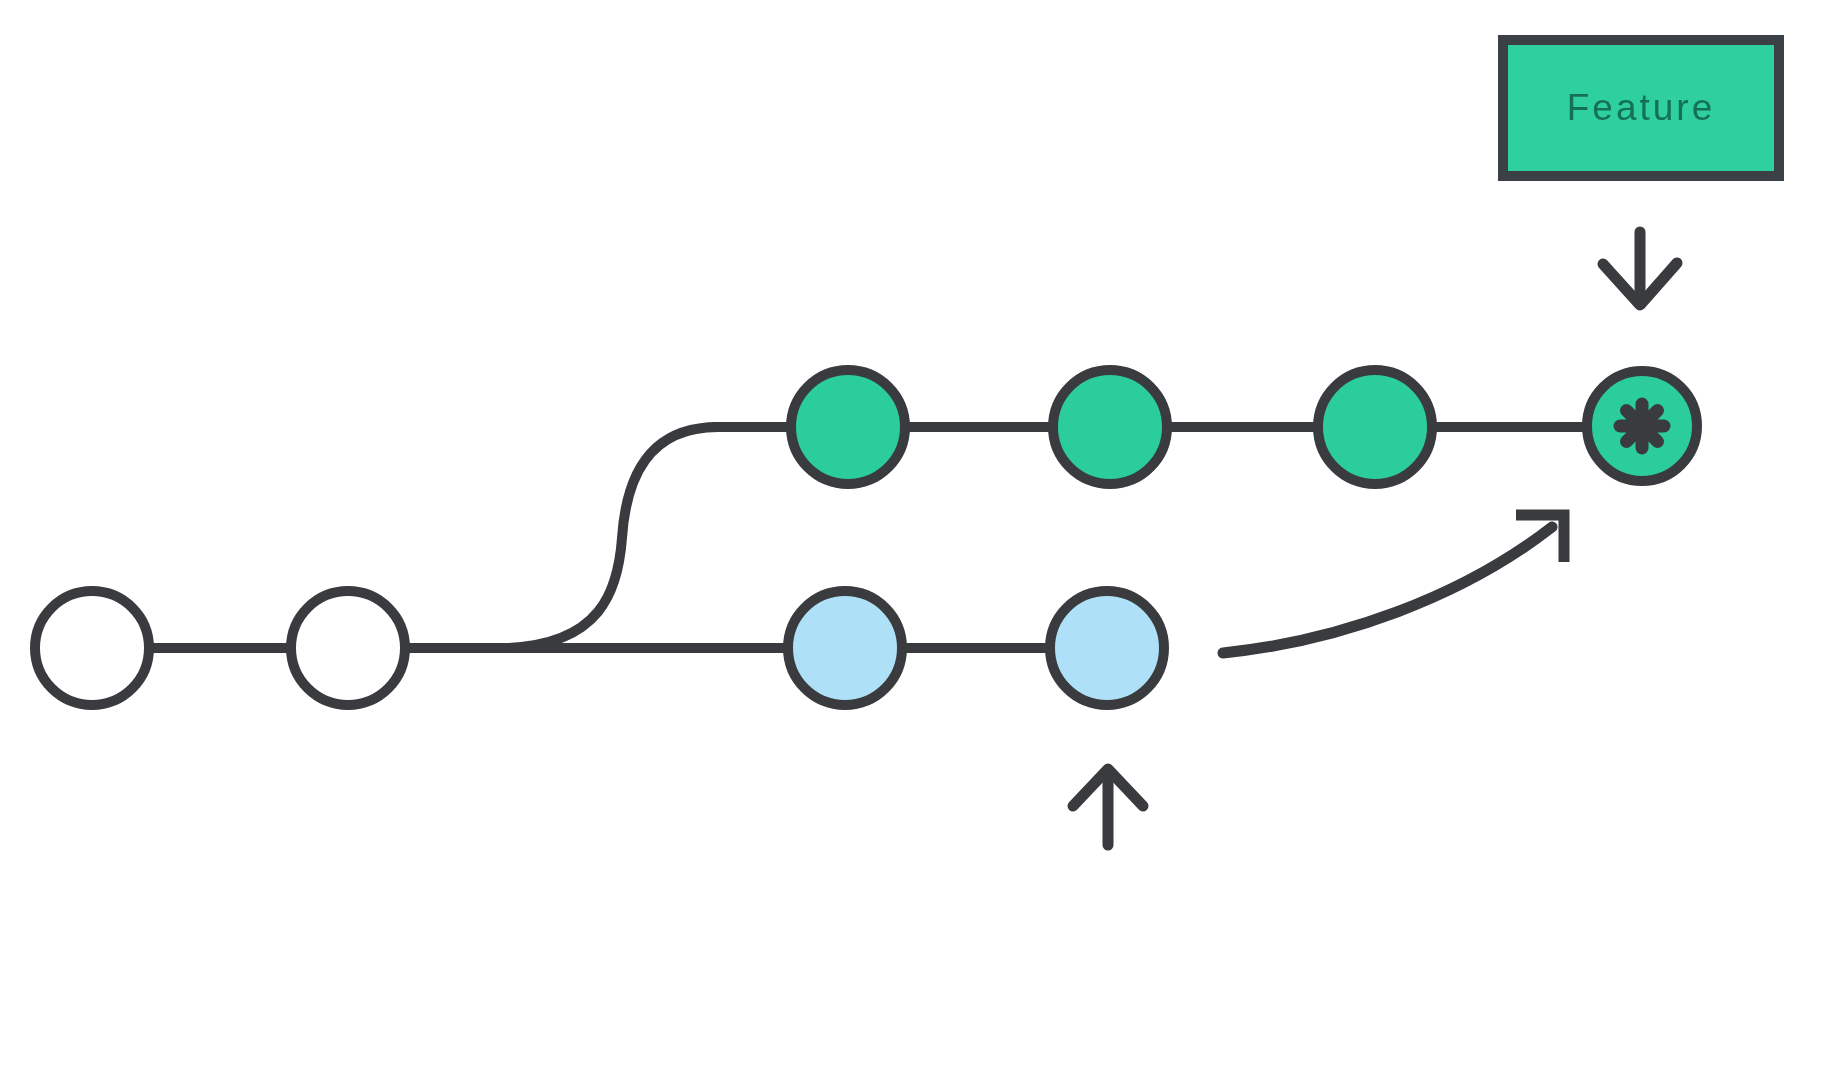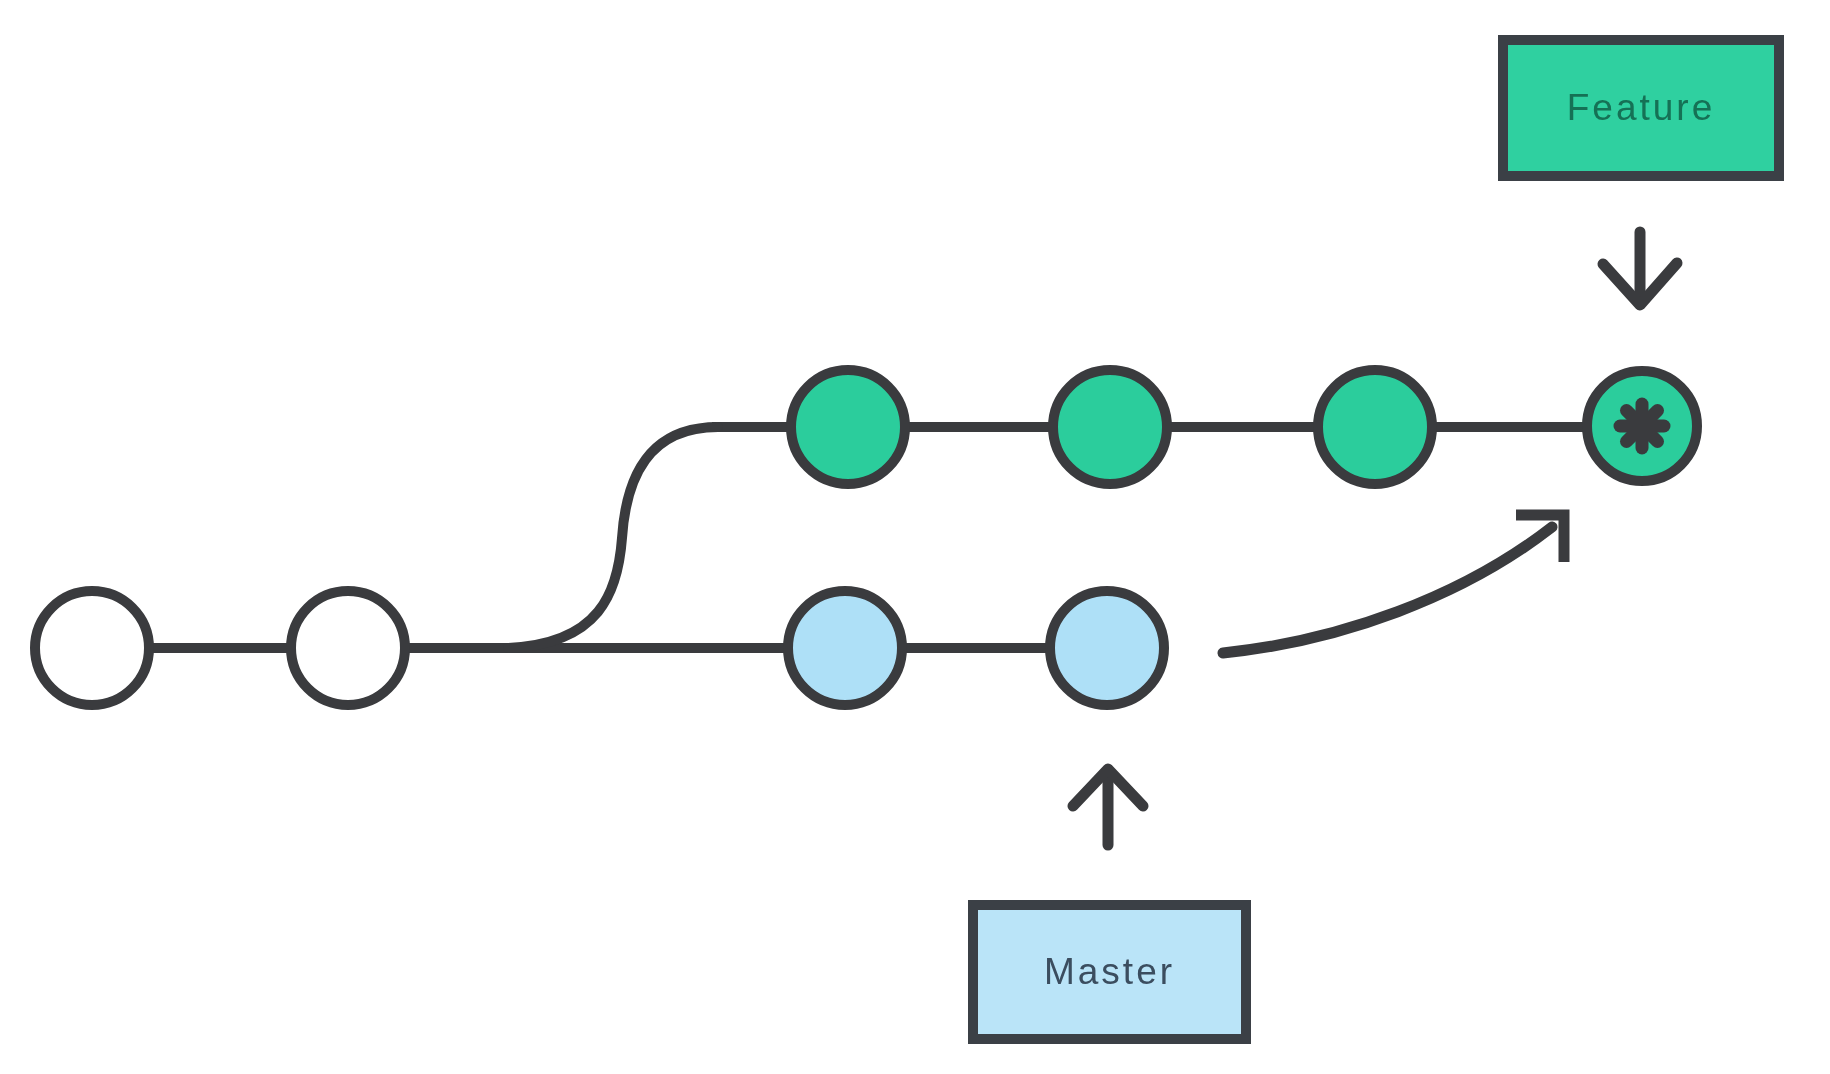--- a/index.html
+++ b/index.html
@@ -89,17 +89,14 @@
     <g style="stroke: rgb(58, 59, 62);">
       <line x1="1108" y1="845" x2="1108" y2="780" stroke-width="11" stroke-linecap="round"></line>
       <polyline points="1073,806 1108,769 1143,806" fill="none" stroke-width="11" stroke-linecap="round" stroke-linejoin="round"></polyline>
     </g>
   </svg>
 
   <div class="label-box feature" style="background-color: rgb(47, 208, 160); border-color: rgb(59, 64, 70); color: rgb(21, 113, 85);">
     <span>Feature</span>
   </div>
 
-  <div class="label-box master" style="background-color: rgb(186, 228, 248); border-color: rgb(59, 64, 70); color: rgb(59, 77, 95);">
-    <span>Master</span>
-  </div>
 
 </div>
 
 </body></html>

